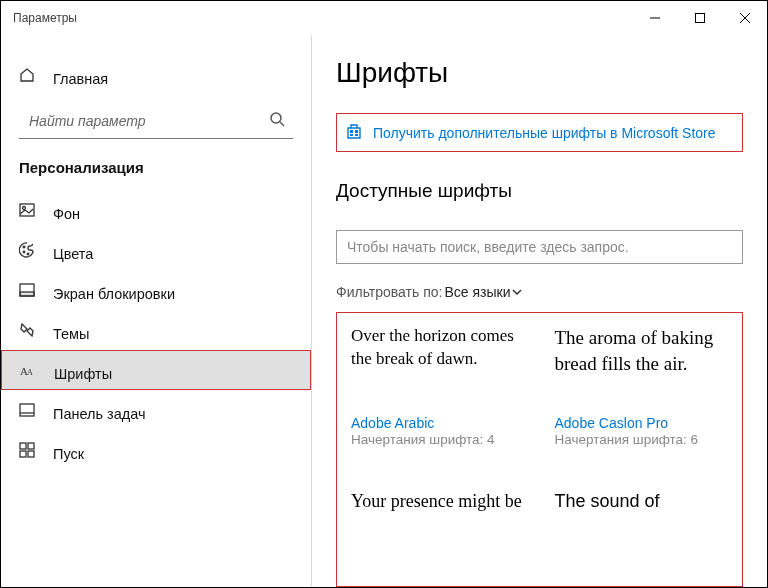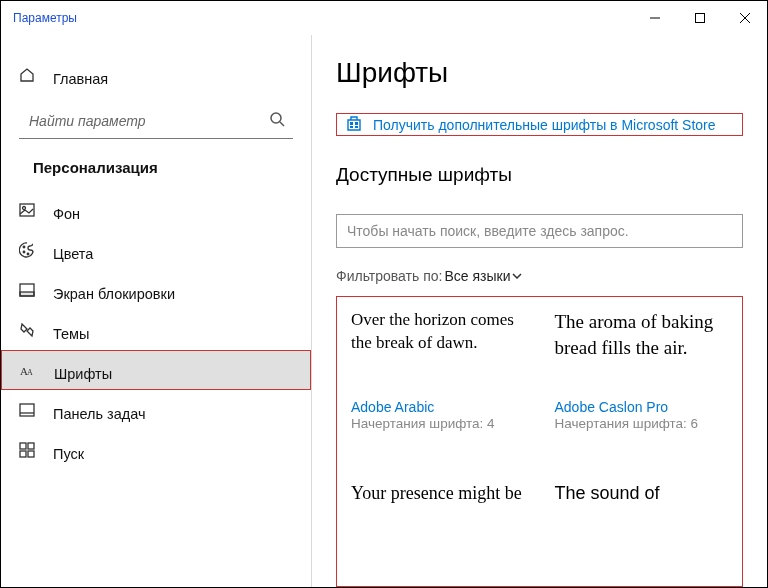--- a/index.html
+++ b/index.html
@@ -1,38 +1,38 @@
 <!DOCTYPE html>
 <html><head>
 <meta charset="utf-8">
 <style>
 * { box-sizing: border-box; margin: 0; padding: 0; }
 body { font-family: "Segoe UI", sans-serif; font-size: 14px; color: #000; background: #fff; width: 768px; height: 588px; overflow: hidden; border: 1px solid #000; position: relative; }
 .titlebar { height: 34px; display: flex; align-items: center; justify-content: space-between; background: #fff; }
-.titlebar-left { padding-left: 12px; font-size: 12px; color: #1d4ed8; }
+.titlebar-left { padding-left: 12px; font-size: 12px; color: #404040; }
 .titlebar-right { display: flex; }
 .titlebar-btn { width: 45px; height: 30px; display: flex; align-items: center; justify-content: center; cursor: pointer; }
 .titlebar-btn svg { width: 10px; height: 10px; stroke: #000; stroke-width: 1; fill: none; }
 .layout { display: flex; height: calc(100% - 34px); }
 .sidebar { width: 310px; background: #fff; padding-top: 20px; display: flex; flex-direction: column; }
 .sidebar-item { display: flex; align-items: center; height: 40px; padding-left: 18px; cursor: pointer; color: #111; }
 .sidebar-item.selected { background: #e0e0e0; border: 1px solid #c33; }
 .sidebar-item .icon { width: 24px; display: flex; align-items: center; justify-content: flex-start; }
 .sidebar-item .icon svg { width: 16px; height: 16px; stroke: #333; stroke-width: 1.3; fill: none; }
 .sidebar-item .lbl { margin-left: 10px; font-size: 14.5px; margin-top: 8px; }
 .search-wrap { margin: 8px 18px 20px; position: relative; }
 .search-input { width: 100%; height: 36px; border: none; border-bottom: 1.5px solid #777; padding: 0 30px 0 10px; font-size: 14px; outline: none; background: transparent; color: #3b82f6; font-style: italic; }
 .search-input::placeholder { color: #666; font-style: italic; }
 .search-icon { position: absolute; right: 8px; top: 8px; }
 .search-icon svg { width: 16px; height: 16px; stroke: #555; stroke-width: 1.5; fill: none; }
-.cat-header { font-size: 15px; font-weight: 600; padding: 0 32px 14px; color: #111; }
+.cat-header { font-size: 15px; font-weight: 600; padding: 0 18px 14px; color: #111; }
 .divider-v { width: 1px; background: #d9d9d9; }
 .main { flex: 1; padding: 22px 24px 0 24px; overflow: hidden; display: flex; flex-direction: column; }
 .page-title { font-size: 28px; font-weight: 400; margin-bottom: 24px; color: #000; }
-.store-box { border: 1px solid #c33; padding: 0 8px; display: flex; align-items: center; gap: 10px; margin-bottom: 28px; }
+.store-box { border: 1px solid #c33; padding: 8px 8px; display: flex; align-items: center; gap: 10px; margin-bottom: 28px; }
 .store-box .store-icon svg { width: 18px; height: 18px; fill: #0078d4; }
 .store-link { color: #0078d4; font-size: 14px; cursor: pointer; }
 .section-title { font-size: 19px; font-weight: 400; margin-bottom: 28px; }
 .font-search { width: 100%; height: 34px; border: 1px solid #999; padding: 0 10px; font-size: 14px; color: #666; outline: none; margin-bottom: 20px; }
 .font-search::placeholder { color: #888; }
 .filter-row { display: flex; align-items: center; gap: 2px; font-size: 14px; color: #555; margin-bottom: 12px; }
 .filter-row .fv { color: #222; }
 .filter-row svg { width: 10px; height: 6px; stroke: #333; stroke-width: 1.5; fill: none; }
 .fonts-box { border: 1px solid #c33; flex: 1; padding: 12px 14px; display: grid; grid-template-columns: 1fr 1fr; column-gap: 18px; row-gap: 20px; overflow: hidden; gap: 30px; }
 .font-card { display: flex; flex-direction: column; gap: 16px; }

